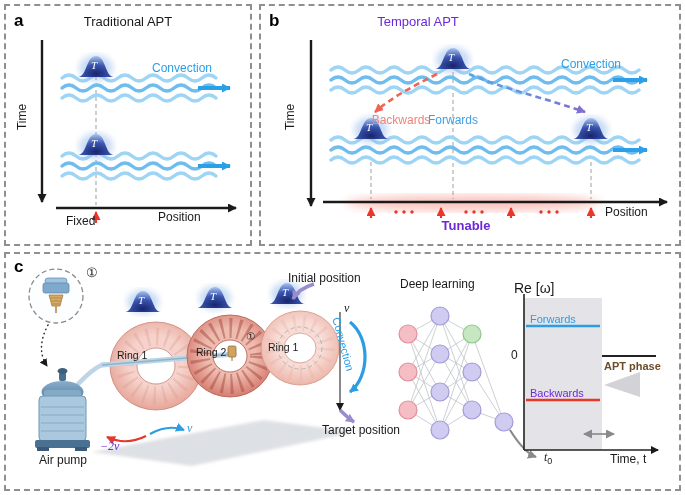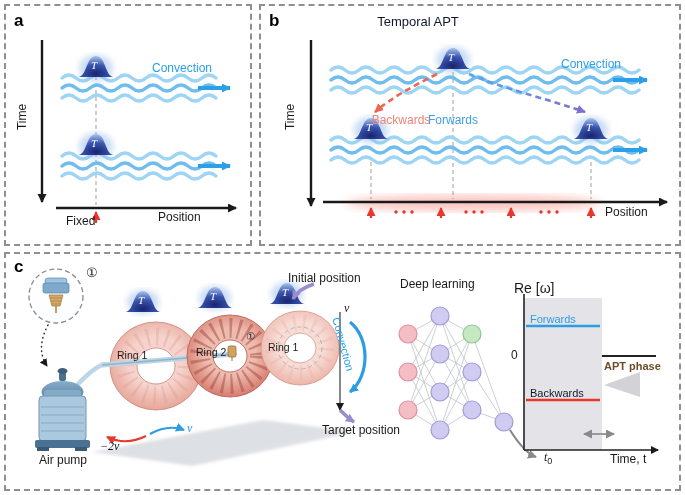--- a/index.html
+++ b/index.html
@@ -12,21 +12,21 @@
   .panel > svg { position:absolute; left:0; top:0; }
   .lbl { position:absolute; font-size:12px; color:#1a1a1a; white-space:nowrap; line-height:1.15; }
   .sm  { font-size:10.5px; }
   .t13 { font-size:13px; }
   .tag { position:absolute; font-size:17px; font-weight:700; color:#000; }
   .center { text-align:center; }
   .rot  { transform:rotate(-90deg); }
   .rotC { transform:rotate(75deg); transform-origin:0 0; }
   .it   { font-family:"Liberation Serif", serif; font-style:italic; }
   .peak-t { position:absolute; color:#fff; font-family:"Liberation Serif", serif; font-style:italic; font-size:11px; }
-  .blue { color:#2b9fe8; } .red { color:#0f172a; }
+  .blue { color:#2b9fe8; } .red { color:#6d28d9; }
   .pink { color:#f0837a; } .fwd { color:#3f9fe8; } .brown { color:#6d4c2a;font-weight:bold; }
   sub { font-size:9px; }
 </style>
 </head>
 <body>
 
 <div id="fig">
 
   <section class="panel" id="panel-a">
     <svg width="244" height="238" viewBox="0 0 244 238">
@@ -75,20 +75,21 @@
       </g>
       <g>
         <ellipse cx="90" cy="140" rx="17" ry="13" fill="#86b0e8" opacity="0.45" filter="url(#aGlow)"></ellipse>
         <path d="M72 149 C81 149 80 128 90 128 C100 128 99 149 108 149 Z" fill="url(#bellA)"></path>
       </g>
 
       <path d="M90 217 L90 206" stroke="#e8362a" stroke-width="2" marker-end="url(#aRed)"></path>
     </svg>
 
     <span class="tag" style="left:8px;top:5px">a</span>
+    <span class="lbl t13 center" style="left:0;top:9px;width:100%">Traditional APT</span>
     <span class="lbl rot center" style="left:-3px;top:104px;width:40px">Time</span>
     <span class="lbl" style="left:152px;top:205px">Position</span>
     <span class="lbl blue" style="left:146px;top:56px">Convection</span>
     <span class="lbl" style="left:60px;top:209px">Fixed</span>
     <span class="peak-t" style="left:85px;top:53px">T</span>
     <span class="peak-t" style="left:85px;top:131px">T</span>
   </section>
 
   <section class="panel" id="panel-b">
     <svg width="418" height="238" viewBox="0 0 418 238">
@@ -185,20 +186,21 @@
       </g>
     </svg>
 
     <span class="tag" style="left:8px;top:5px">b</span>
     <span class="lbl t13 center red" style="left:92px;top:9px;width:130px">Temporal APT</span>
     <span class="lbl rot center" style="left:10px;top:104px;width:40px">Time</span>
     <span class="lbl" style="left:344px;top:200px">Position</span>
     <span class="lbl blue" style="left:300px;top:52px">Convection</span>
     <span class="lbl pink center" style="left:104px;top:108px;width:72px">Backwards</span>
     <span class="lbl fwd center" style="left:158px;top:108px;width:68px">Forwards</span>
+    <span class="lbl red t13 center" style="left:150px;top:213px;width:110px;font-weight:600">Tunable</span>
     <span class="peak-t" style="left:187px;top:45px">T</span>
     <span class="peak-t" style="left:105px;top:115px">T</span>
     <span class="peak-t" style="left:325px;top:115px">T</span>
   </section>
 
   <section class="panel" id="panel-c">
     <svg width="673" height="235" viewBox="0 0 673 235">
       <defs>
         <marker id="cBlk" markerWidth="10" markerHeight="10" refX="7" refY="4" orient="auto" markerUnits="userSpaceOnUse">
             <path d="M0 0 L8 4 L0 8 Z" fill="#1a1a1a"></path>

